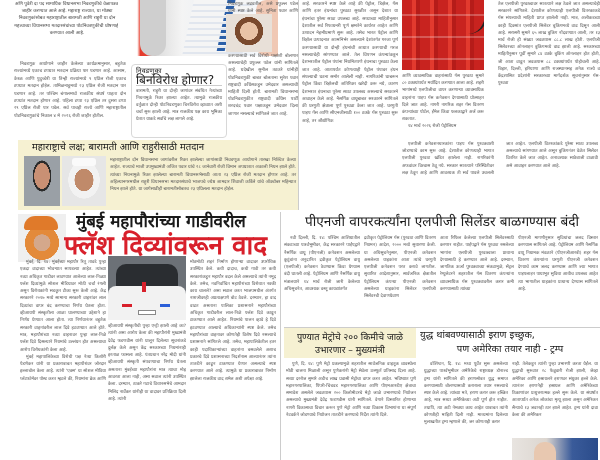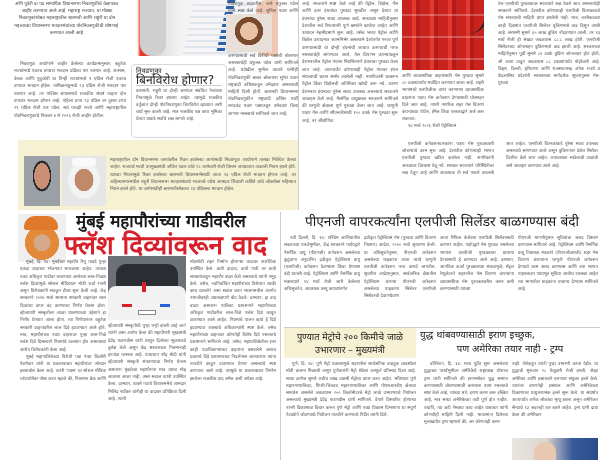--- a/index.html
+++ b/index.html
@@ -58,20 +58,21 @@
   <span style="padding-left:6px">१४ मार्च २०२६ रोजी पेट्रोलियम</span>
 </div>
 <div class="abs txt" style="left:498px;top:0;width:102px;height:140px;font-size:4.4px;line-height:7.2px;">
   <p style="text-indent:0">तेल एलपीजी पुरवठ्यावर सातत्याने लक्ष ठेवले जात असल्याचेही सरकारने सांगितले. देशातील कोणत्याही एलपीजी वितरकाकडे गॅस संपल्याची माहिती प्राप्त झालेली नाही. मात्र, अलीकडच्या काही दिवसांत एलपीजी सिलेंडर बुकिंगमध्ये वाढ दिसून आली आहे. सरासरी सुमारे ६५ लाख बुकिंग नोंदवण्यात आली, तर १३ मार्च रोजी ही संख्या जवळपास ८८.८ लाख होती. एलपीजी सिलेंडरच्या ऑनलाइन बुकिंगमध्ये वाढ झाली आहे. सरकारच्या माहितीनुसार पूर्वी सुमारे ८४ टक्के बुकिंग ऑनलाइन होत होती, जी आता वाढून जवळपास ८८ टक्क्यांपर्यंत पोहोचली आहे. बिहार, दिल्ली, हरियाणा आणि राजस्थानसह अनेक राज्ये व केंद्रशासित प्रदेशांनी सरकारच्या मार्गदर्शक सूचनांनुसार गॅस-पुरवठा</p>
 </div>
 <div class="abs txt" style="left:402px;top:140px;width:196px;height:68px;font-size:4.4px;line-height:7.2px;column-count:2;column-gap:12px;">
   <p>एलपीजी कनेक्शनधारकांना पाइप गॅस पुरवठ्याशी जोडण्याचे काम सुरू आहे. देशातील कोणत्याही भागात एलपीजी पुरवठा खंडित झालेला नाही. नागरिकांनी अफवांवर विश्वास ठेवू नये. सरकार सातत्याने परिस्थितीवर लक्ष ठेवून आहे आणि आवश्यक ती सर्व पावले उचलली जात आहेत. एलपीजी वितरकांकडे पुरेसा साठा उपलब्ध असल्याचे सांगण्यात आले असून बुकिंगनंतर वेळेत सिलेंडर वितरित केले जात आहेत. अनावश्यक साठेबाजी टाळावी असे आवाहन करण्यात आले आहे.</p>
 </div>
 
 <div class="abs yellow-box" style="left:18px;top:140px;width:280px;height:70px;">
+  <div style="position:absolute;left:14px;top:1px;font-size:9.6px;line-height:12px;color:#1a1a1a;white-space:nowrap;">महाराष्ट्राचे लक्ष; बारामती आणि राहुरीसाठी मतदान</div>
   <div class="img" style="left:6px;top:16px;width:36px;height:50px;background:radial-gradient(ellipse at 50% 40%,#c99074 0 30%,#2b2b2b 31% 36%,#9aa0a6 37%);"></div>
   <div class="img" style="left:44px;top:16px;width:44px;height:50px;background:radial-gradient(ellipse at 50% 48%,#c08a6a 0 30%,#f2f2f2 31% 50%,#e6e6e6 51%);">
     <div style="position:absolute;left:10px;top:2px;width:24px;height:8px;background:#fafafa;border-radius:3px;"></div>
   </div>
   <div class="txt" style="position:absolute;left:92px;top:16px;width:186px;height:52px;font-size:4.5px;line-height:7.3px;">महाराष्ट्रातील दोन विधानसभा जागांवरील रिक्त झालेल्या जागांसाठी निवडणूक आयोगाने तारखा निश्चित केल्या आहेत. राज्याचे माजी उपमुख्यमंत्री अजित पवार यांचे २८ जानेवारी रोजी विमान अपघातात अकाली निधन झाले होते. त्यांच्या निधनामुळे रिक्त झालेल्या बारामती विधानसभेसाठी आता २३ एप्रिल रोजी मतदान होणार आहे. तर अहिल्यानगरमधील राहुरी विधानसभा मतदारसंघाचे भाजपचे ज्येष्ठ आमदार शिवाजी कर्डिले यांचे ऑक्टोबर महिन्यात निधन झाले होते. या जागेसाठीही बारामतीसोबतच २३ एप्रिलला मतदान होईल.</div>
 </div>
 
 <div class="img" style="left:18px;top:214px;width:48px;height:48px;background:radial-gradient(circle at 50% 60%,#d4a88b 0 22%,#e38a3a 23% 45%,#efefef 46%);">
   <div style="position:absolute;left:6px;top:2px;width:34px;height:14px;background:#e07a2a;border-radius:16px 16px 4px 4px;"></div>
 </div>

